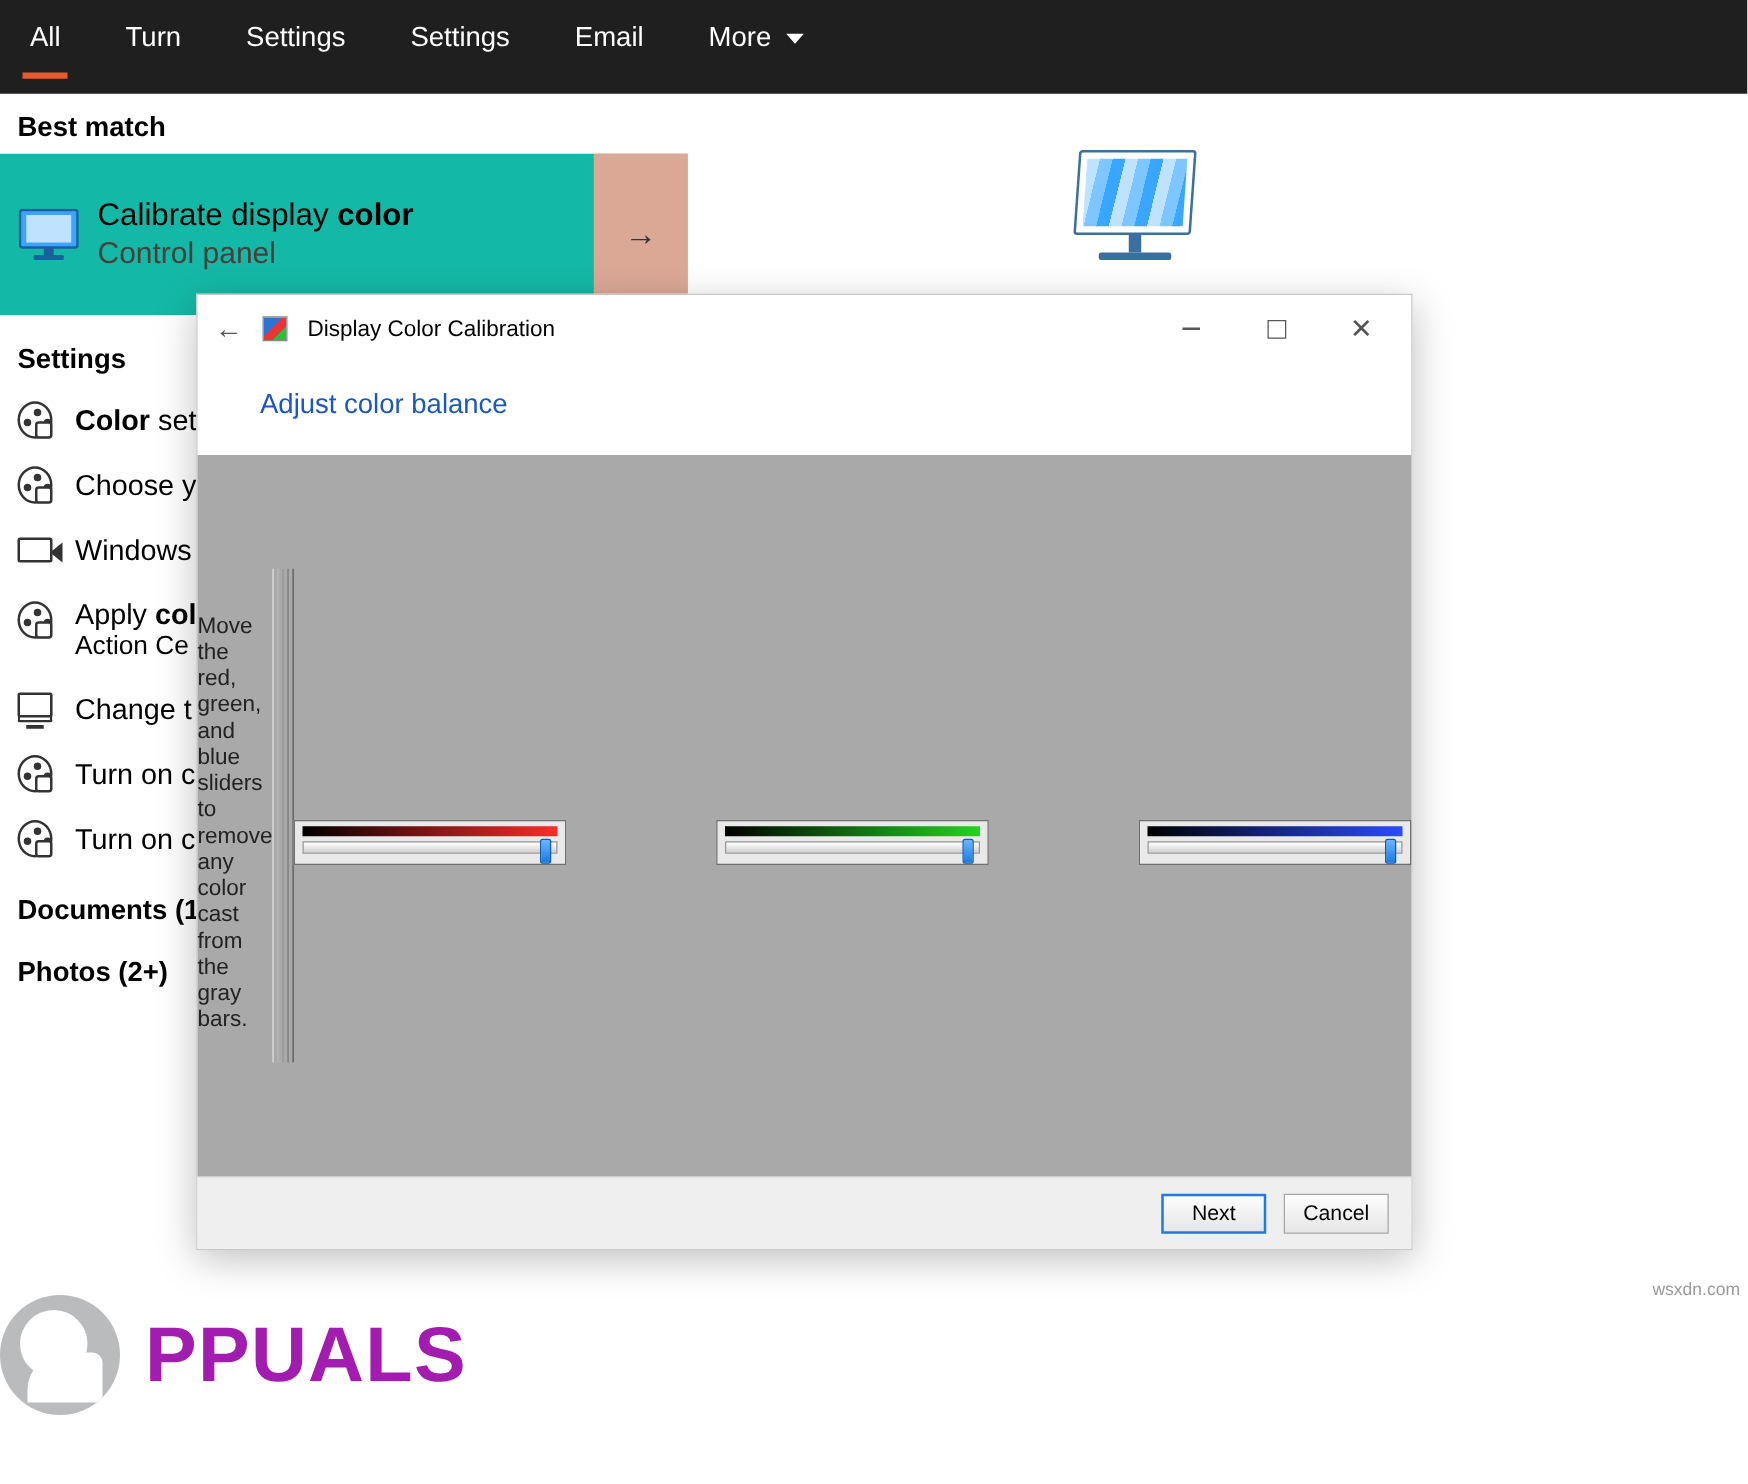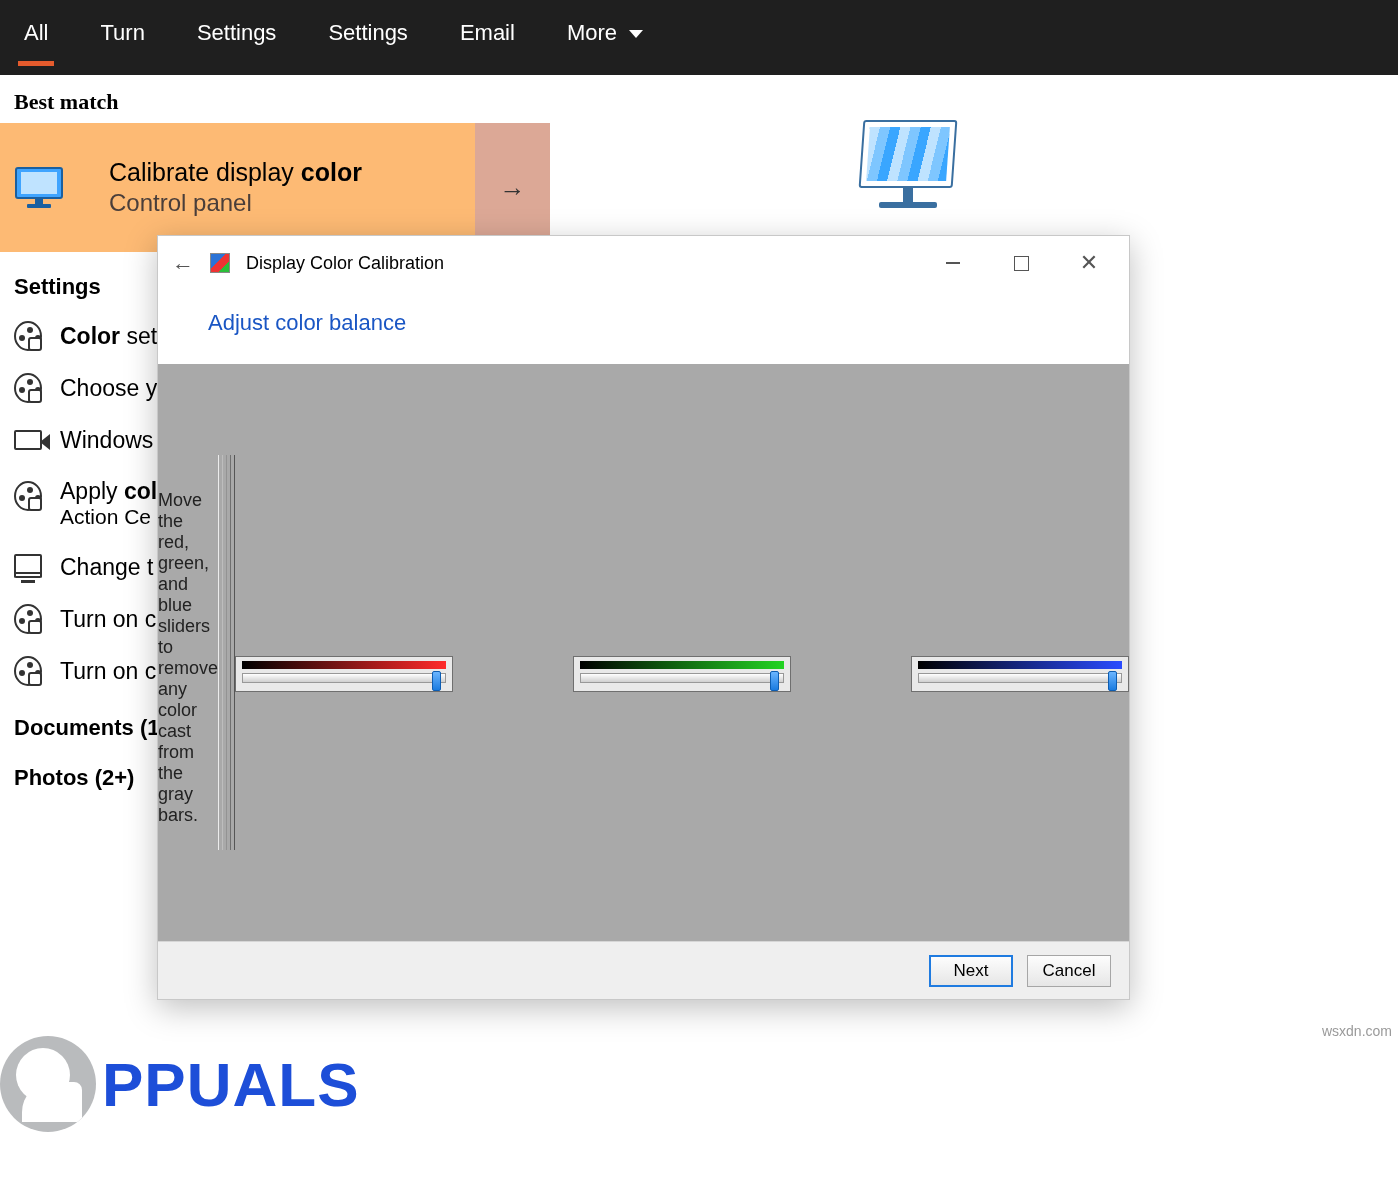--- a/index.html
+++ b/index.html
@@ -1,26 +1,26 @@
 <!DOCTYPE html>
 <html><head>
 <meta charset="utf-8">
 <style>
   * { box-sizing: border-box; margin: 0; padding: 0; font-family: "Segoe UI", Arial, sans-serif; }
   body { width: 1398px; height: 1187px; background:#ffffff; overflow:hidden; position:relative; }
 
   
-  .search-tabs { background:#1f1f1f; height:75px; display:flex; align-items:flex-start; padding:0 18px; gap:40px; color:#fff; font-size:22px; }
+  .search-tabs { background:#1f1f1f; height:75px; display:flex; align-items:flex-end; padding:12px 18px; gap:40px; color:#fff; font-size:22px; }
   .search-tabs .tab-item{ position:relative; padding:20px 6px; cursor:pointer;}
   .search-tabs .tab-item.active::after{content:"";position:absolute;left:0;right:0;bottom:0;height:5px;background:#e55b2d;}
   .more-chev{display:inline-block;margin-left:6px;width:0;height:0;border-left:7px solid transparent;border-right:7px solid transparent;border-top:8px solid #fff;vertical-align:middle;}
 
   
-  .best-match-label{font-size:22px;font-weight:600;padding:14px 14px 8px;font-family:Liberation Serif, serif;}
-  .best-match-row{display:flex;align-items:stretch;background:#fdba74;height:129px;width:550px;gap:31px;}
+  .best-match-label{font-size:22px;font-weight:600;padding:14px 14px 8px;}
+  .best-match-row{display:flex;align-items:stretch;background:#14b8a6;height:129px;width:550px;}
   .bm-icon-wrap{width:78px;display:flex;align-items:center;justify-content:center;}
   .bm-text{flex:1;display:flex;flex-direction:column;justify-content:center;gap:2px;}
   .bm-title{font-size:25px;}
   .bm-sub{font-size:24px;color:#4a3e3a;}
   .bm-arrow{width:75px;background:#dca896;display:flex;align-items:center;justify-content:center;font-size:26px;color:#333;}
 
   
   .settings-label{font-size:22px;font-weight:600;padding:22px 14px 10px;}
   .setting-item{display:flex;align-items:center;gap:18px;padding:12px 14px;font-size:23px;}
   .setting-item .mini-icon{width:28px;height:28px;display:flex;align-items:center;justify-content:center;}
@@ -71,21 +71,21 @@
   .dlg-btn.primary{border:2px solid #1f7be0;margin-left:36px;}
 
   
   .preview-monitor{position:absolute;right:440px;top:120px;width:100px;height:100px;display:flex;flex-direction:column;align-items:center;}
   .pm-screen{width:94px;height:68px;border:2px solid #3a6fa0;background:#fff;position:relative;overflow:hidden;transform:skewX(-4deg);border-radius:3px;}
   .pm-screen::before{content:"";position:absolute;inset:5px;background:repeating-linear-gradient(100deg,#bfe3ff 0 10px,#7ec6ff 10px 20px,#39a6ff 20px 30px);} 
   .pm-stand{width:10px;height:14px;background:#3a6fa0;}
   .pm-base{width:58px;height:6px;background:#3a6fa0;border-radius:2px;}
 
   
-  .watermark{position:absolute;left:0;bottom:55px;display:flex;align-items:center;gap:6px;color:#1d4ed8;font-size:62px;font-weight:700;letter-spacing:1px;}
+  .watermark{position:absolute;left:0;bottom:55px;display:flex;align-items:center;gap:20px;color:#a21caf;font-size:62px;font-weight:700;letter-spacing:1px;}
   .wm-logo{width:96px;height:96px;border-radius:50%;background:#b9bbbd;position:relative;overflow:hidden;}
   .wm-logo::before{content:"";position:absolute;left:16px;top:12px;width:54px;height:54px;background:#fff;border-radius:50%;}
   .wm-logo::after{content:"";position:absolute;left:22px;top:46px;width:60px;height:40px;background:#fff;border-top-left-radius:30px;border-top-right-radius:8px;}
 
   .site-tag{position:absolute;right:6px;bottom:148px;font-size:14px;color:#9a9a9a;}
 
   .bold{font-weight:700;}
 </style>
 </head>
 <body>

